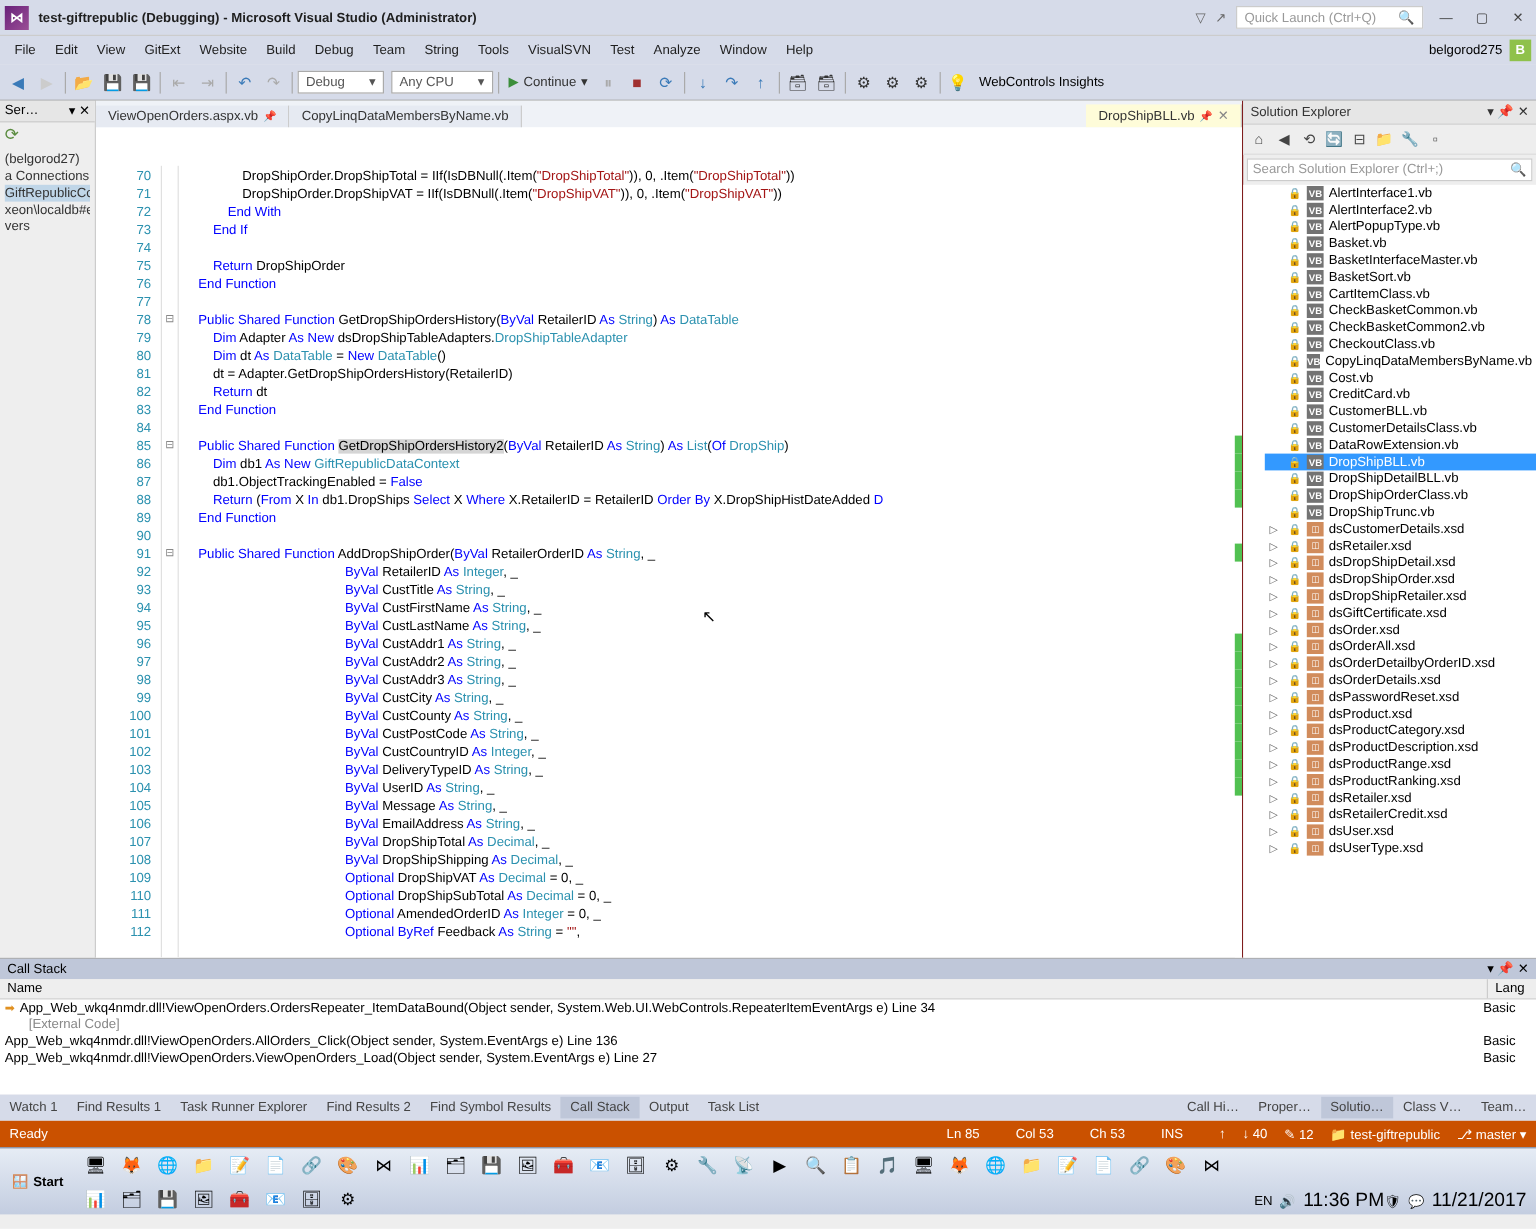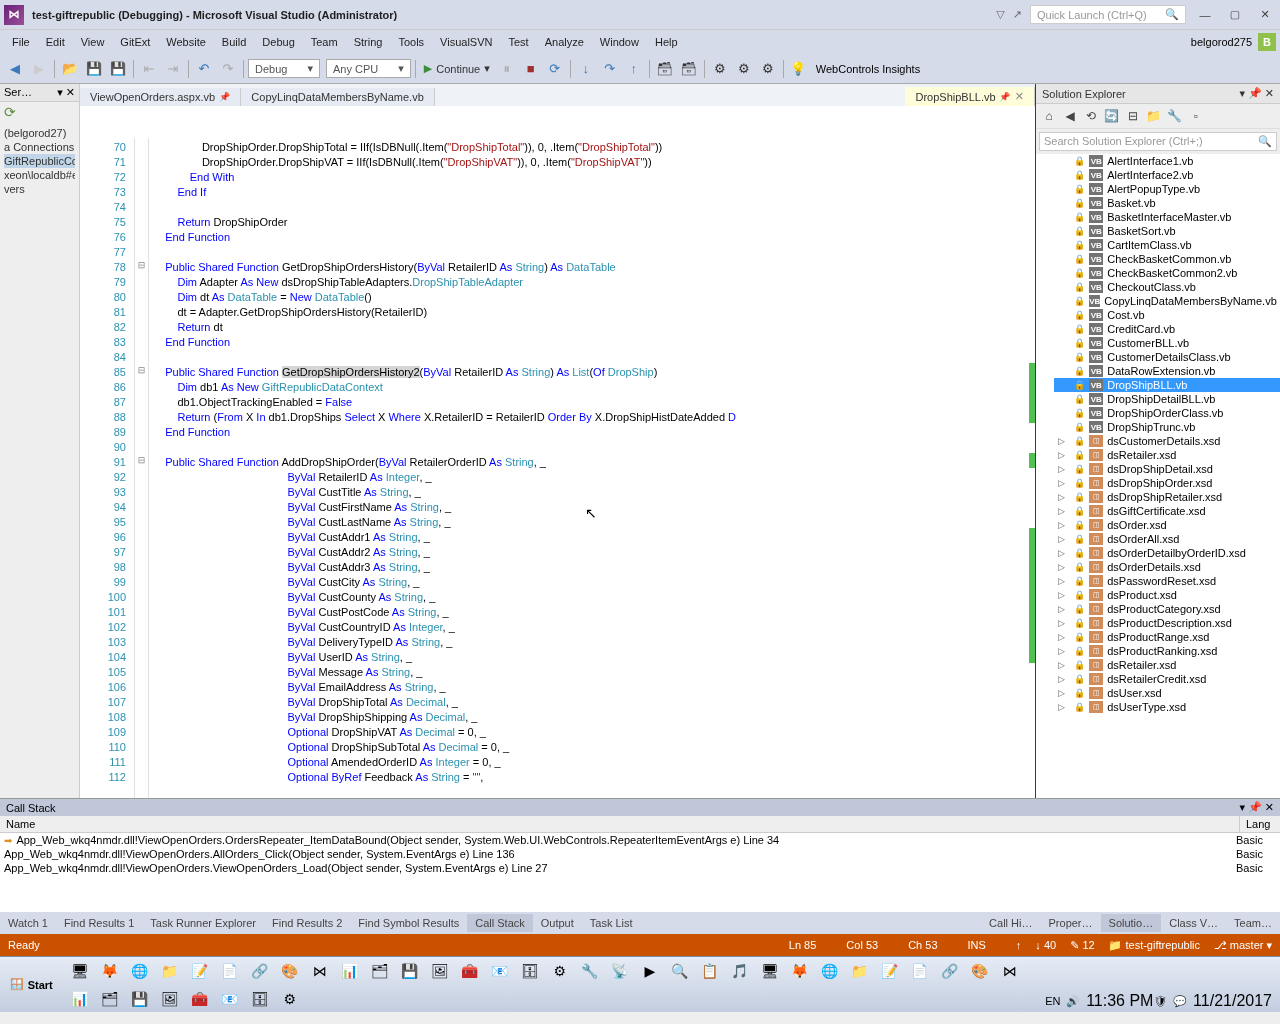--- a/index.html
+++ b/index.html
@@ -584,20 +584,23 @@
     <div class="bp-col1">Name</div>
     <div class="bp-col2">Lang</div>
   </div>
   <div class="bp-rows" id="csrows">
       <div class="bp-row">
         <span class="bp-arrow">➡</span>
         <span style="flex: 1 1 0%;">App_Web_wkq4nmdr.dll!ViewOpenOrders.OrdersRepeater_ItemDataBound(Object sender, System.Web.UI.WebControls.RepeaterItemEventArgs e) Line 34</span>
         <span style="width: 40px;">Basic</span>
       </div>
       <div class="bp-row">
+        <span class="bp-gray" style="flex: 1 1 0%;">[External Code]</span>
+      </div>
+      <div class="bp-row">
         <span style="flex: 1 1 0%;">App_Web_wkq4nmdr.dll!ViewOpenOrders.AllOrders_Click(Object sender, System.EventArgs e) Line 136</span>
         <span style="width: 40px;">Basic</span>
       </div>
       <div class="bp-row">
         <span style="flex: 1 1 0%;">App_Web_wkq4nmdr.dll!ViewOpenOrders.ViewOpenOrders_Load(Object sender, System.EventArgs e) Line 27</span>
         <span style="width: 40px;">Basic</span>
       </div>
     </div>
 </div>
 

